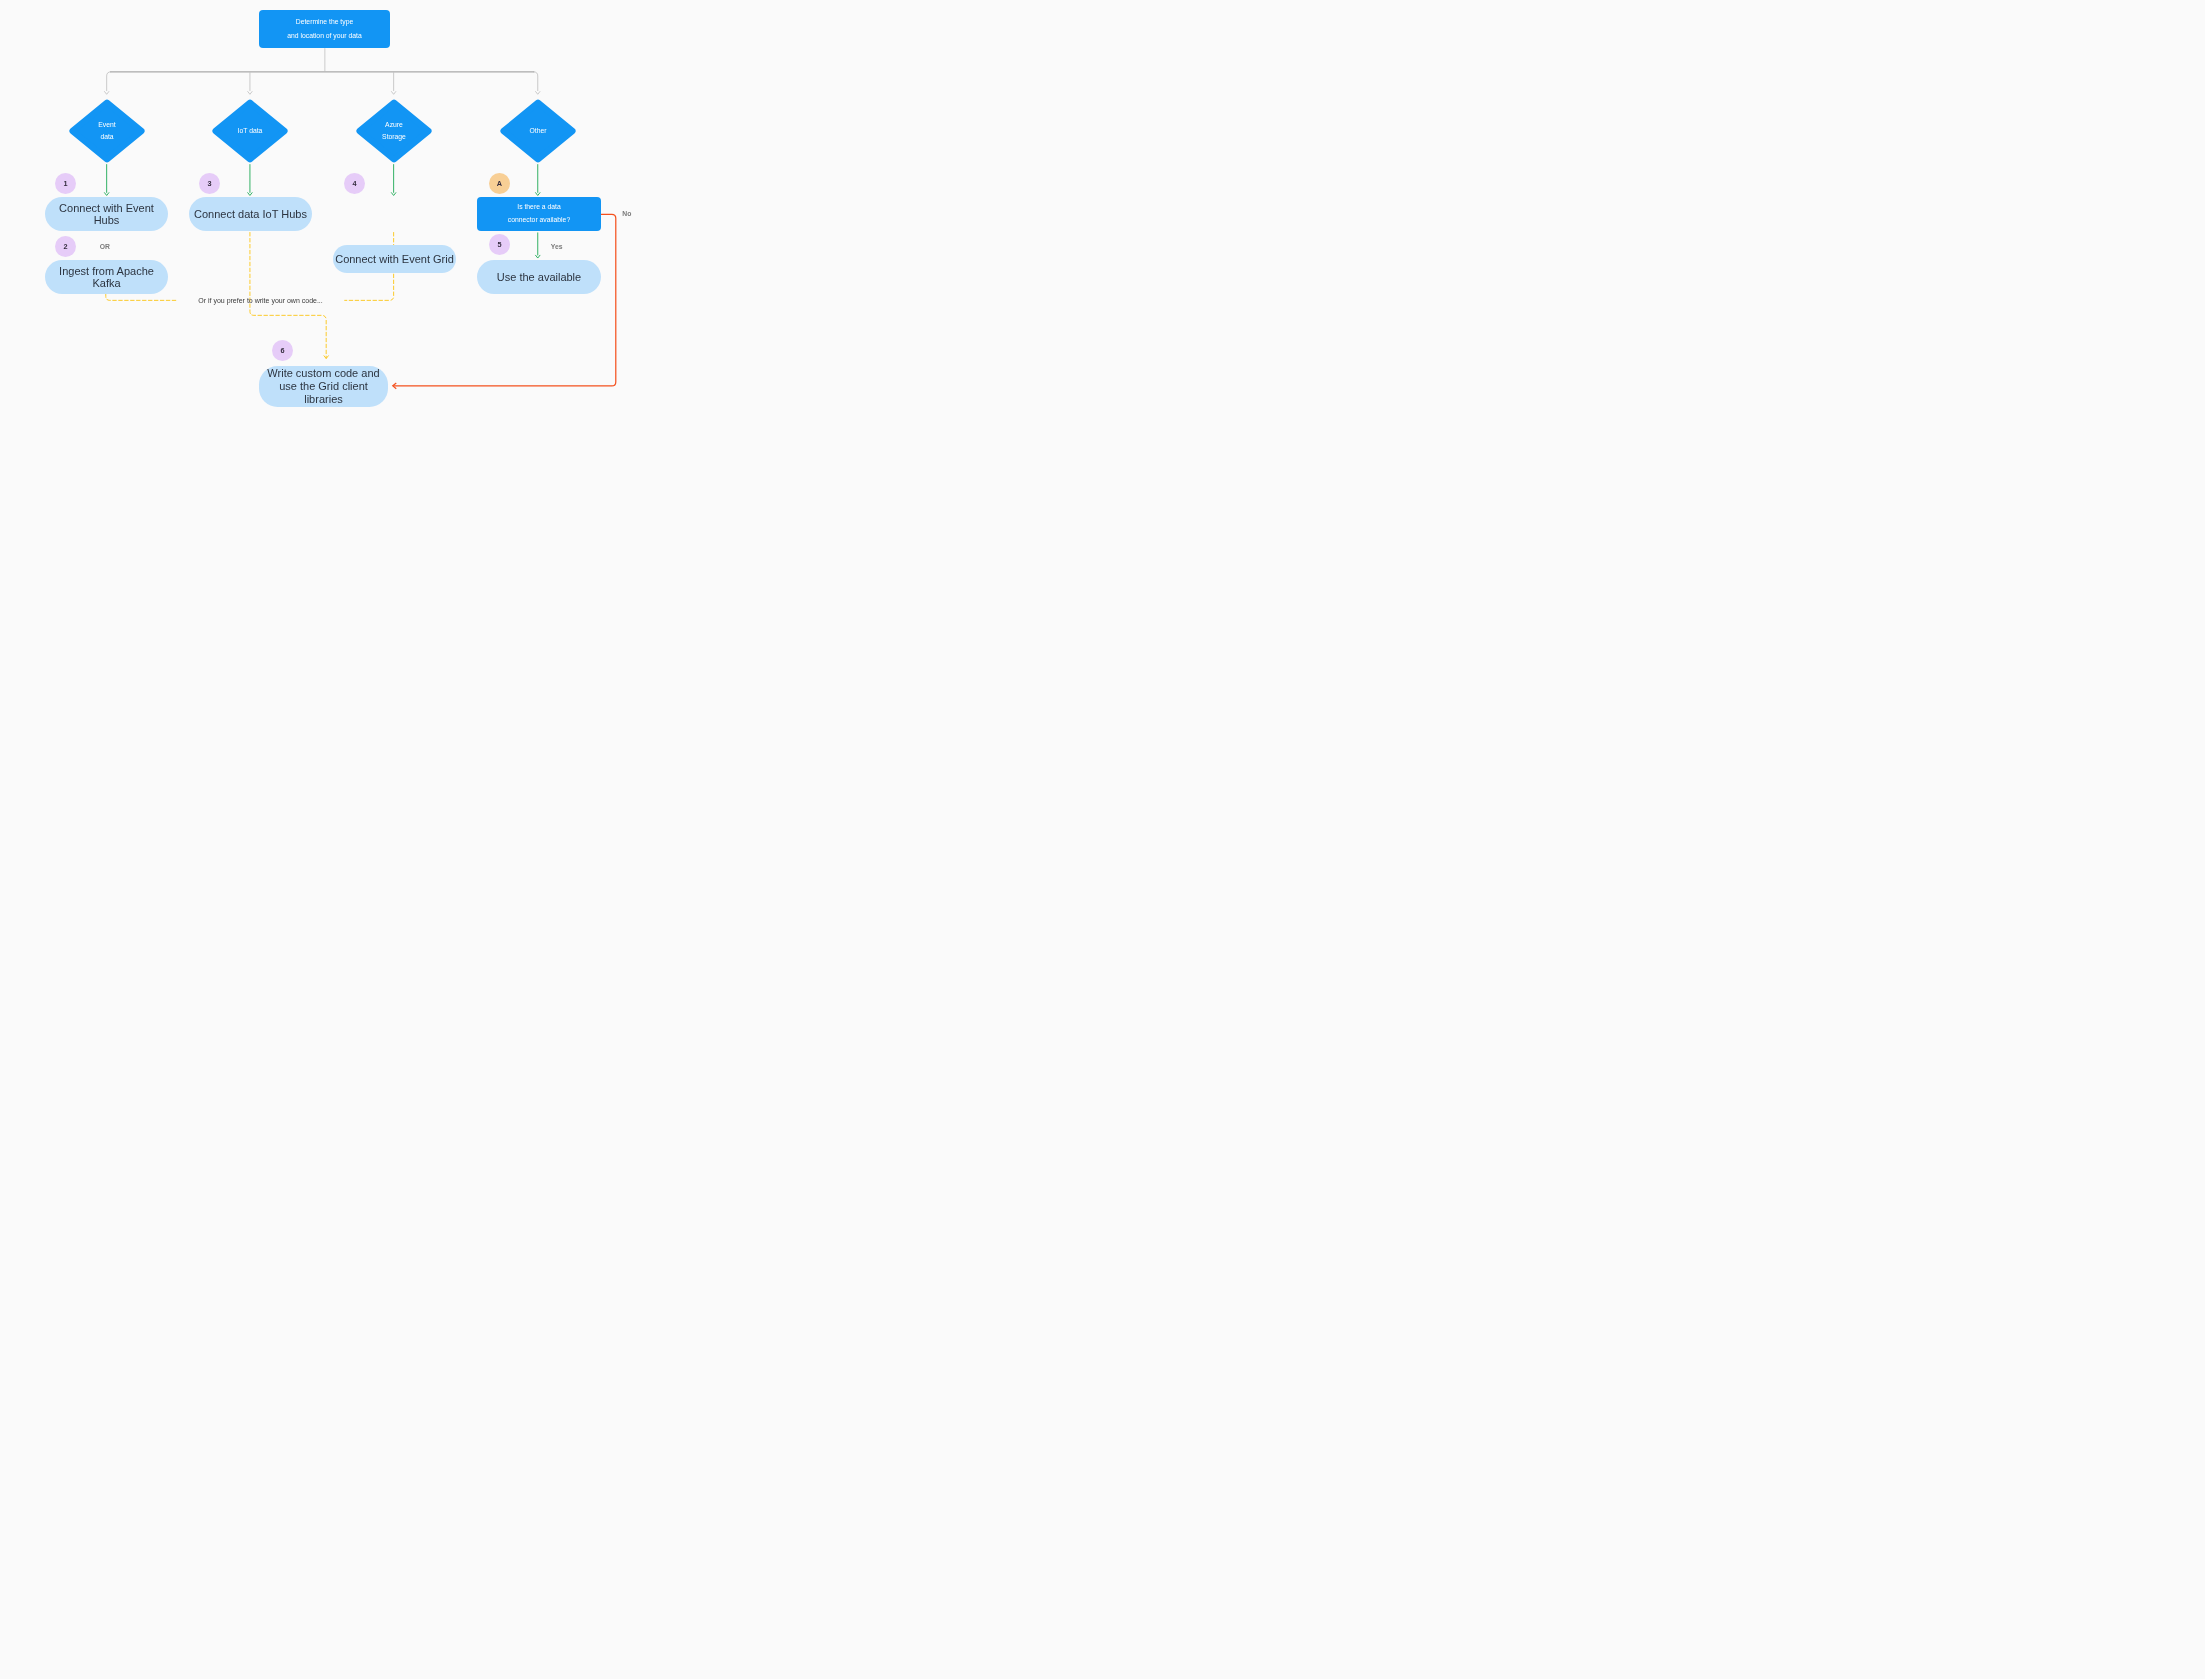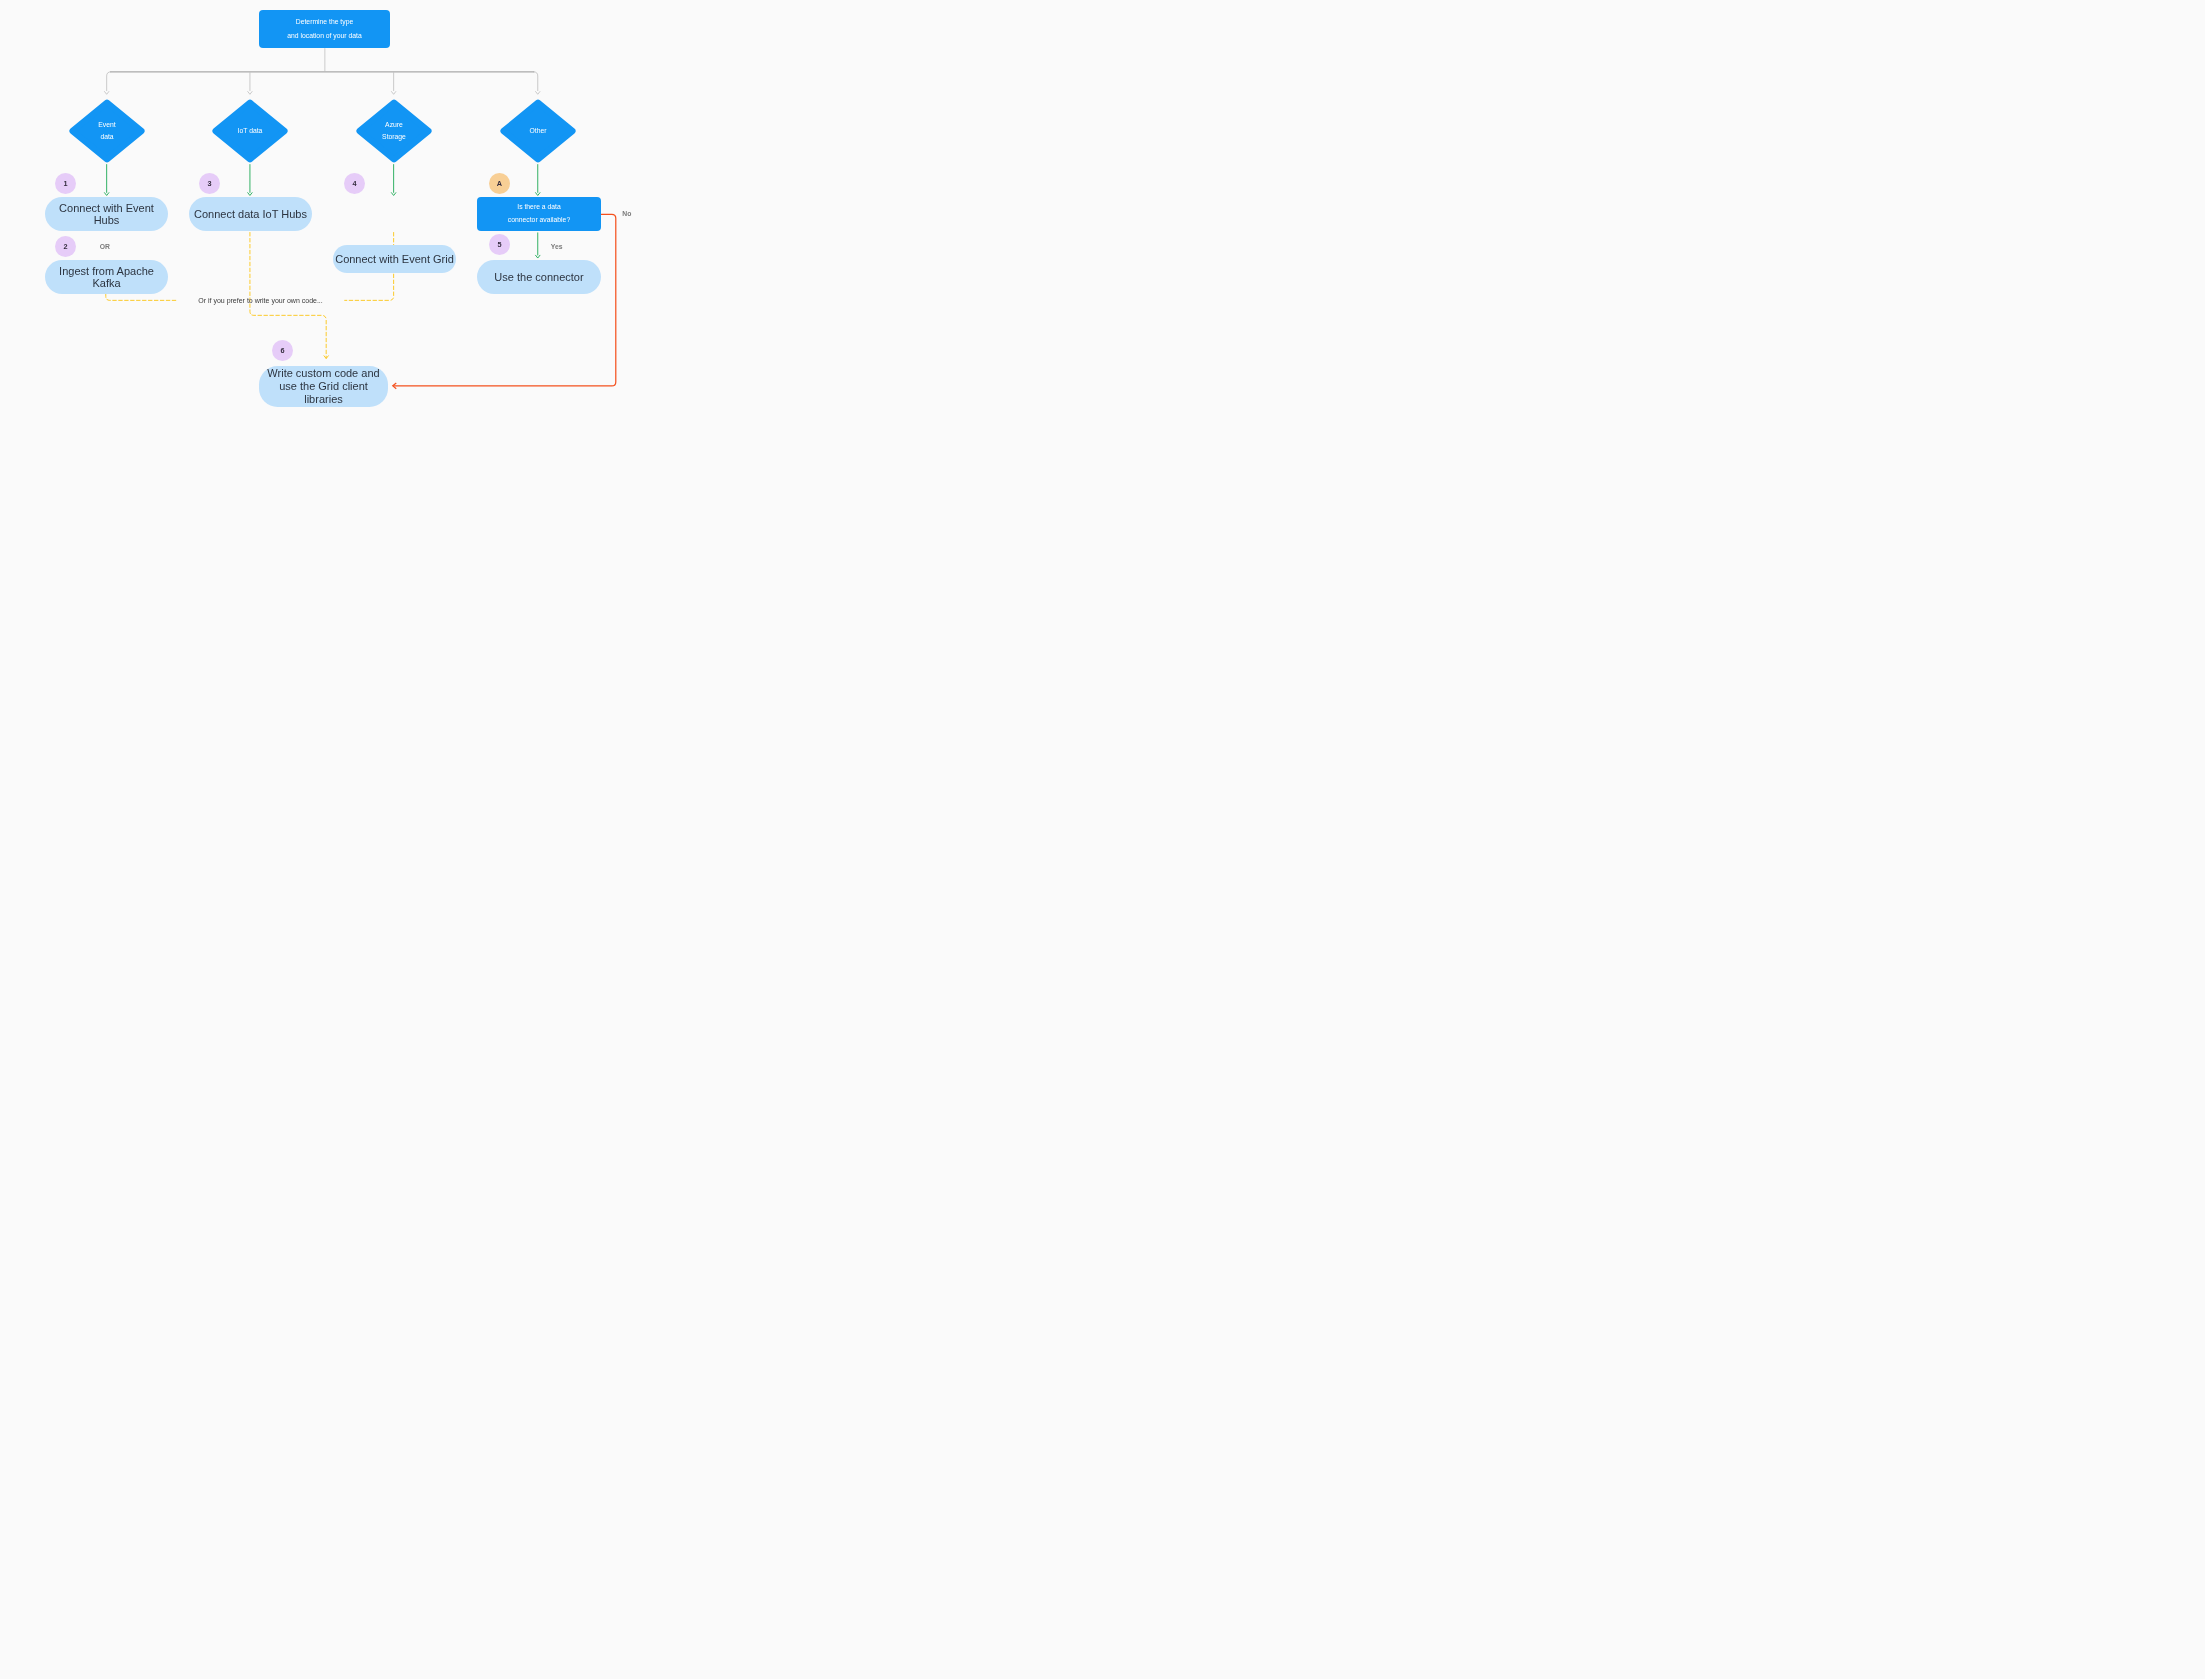--- a/index.html
+++ b/index.html
@@ -149,21 +149,21 @@
   <div class="node soft-rect eventgrid-box">
     <div>Connect with Event Grid</div>
   </div>
 
   <div class="node blue-rect question-box">
     <div>Is there a data</div>
     <div>connector available?</div>
   </div>
 
   <div class="node soft-rect useconnector-box">
-    <div>Use the connector</div>
+    <div>Use the available</div>
   </div>
 
   <div class="node soft-rect customcode-box">
     <div>Write custom code and</div>
     <div>use the Grid client libraries</div>
   </div>
 
   <div class="badge purple" style="left:55px;top:173px;">
     <span>1</span>
   </div>

